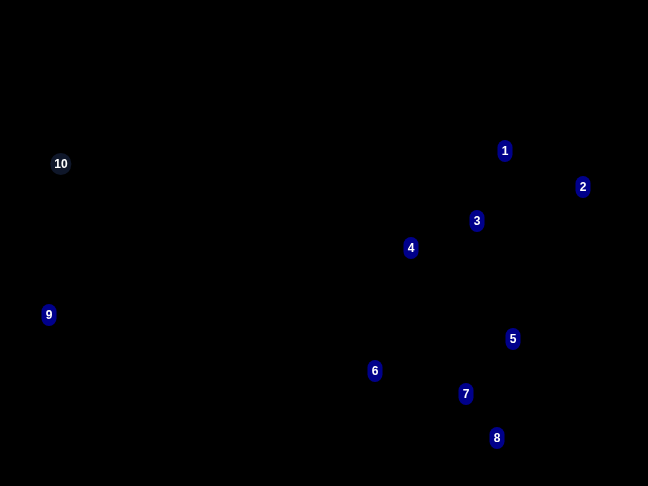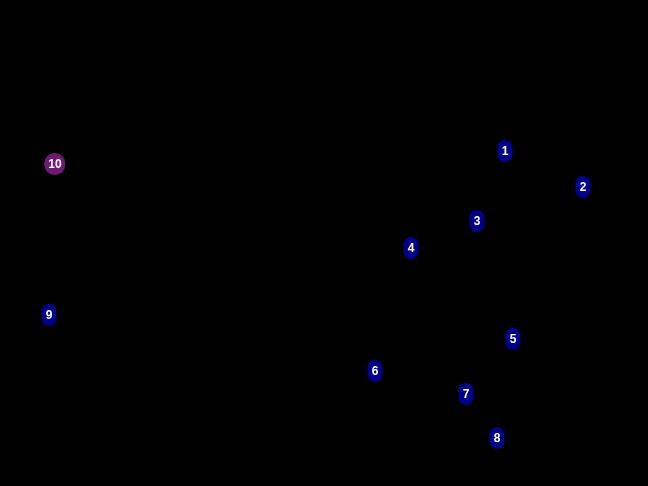--- a/index.html
+++ b/index.html
@@ -40,15 +40,15 @@
   <div>
       <div class="marker" style="left: 505px; top: 151px; background: rgb(0, 0, 139); color: rgb(255, 255, 255);">1</div>
       <div class="marker" style="left: 583px; top: 187px; background: rgb(0, 0, 139); color: rgb(255, 255, 255);">2</div>
       <div class="marker" style="left: 477px; top: 221px; background: rgb(0, 0, 139); color: rgb(255, 255, 255);">3</div>
       <div class="marker" style="left: 411px; top: 248px; background: rgb(0, 0, 139); color: rgb(255, 255, 255);">4</div>
       <div class="marker" style="left: 513px; top: 339px; background: rgb(0, 0, 139); color: rgb(255, 255, 255);">5</div>
       <div class="marker" style="left: 375px; top: 371px; background: rgb(0, 0, 139); color: rgb(255, 255, 255);">6</div>
       <div class="marker" style="left: 466px; top: 394px; background: rgb(0, 0, 139); color: rgb(255, 255, 255);">7</div>
       <div class="marker" style="left: 497px; top: 438px; background: rgb(0, 0, 139); color: rgb(255, 255, 255);">8</div>
       <div class="marker" style="left: 49px; top: 315px; background: rgb(0, 0, 139); color: rgb(255, 255, 255);">9</div>
-      <div class="marker" style="left: 55px; top: 164px; background: #701a75; color: rgb(255, 255, 255);">10</div>
+      <div class="marker" style="left: 61px; top: 164px; background: #0f172a; color: rgb(255, 255, 255);">10</div>
     </div>
 </div>
 
 </body></html>

